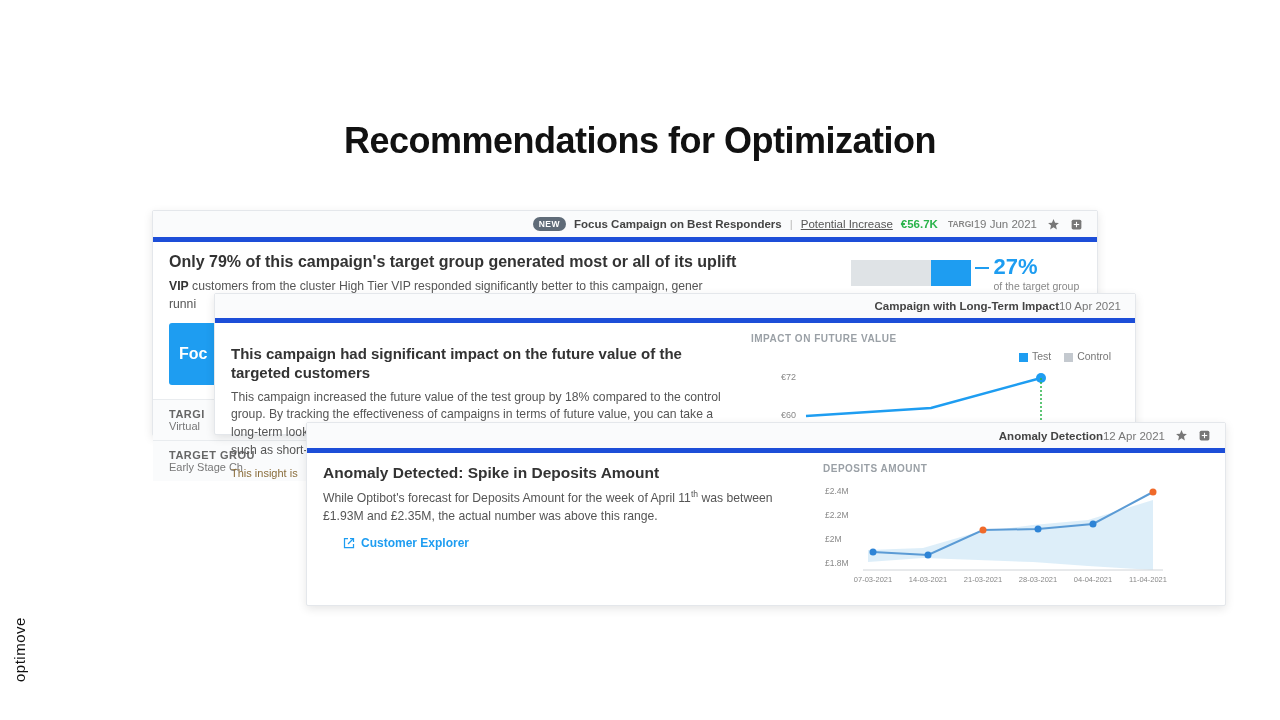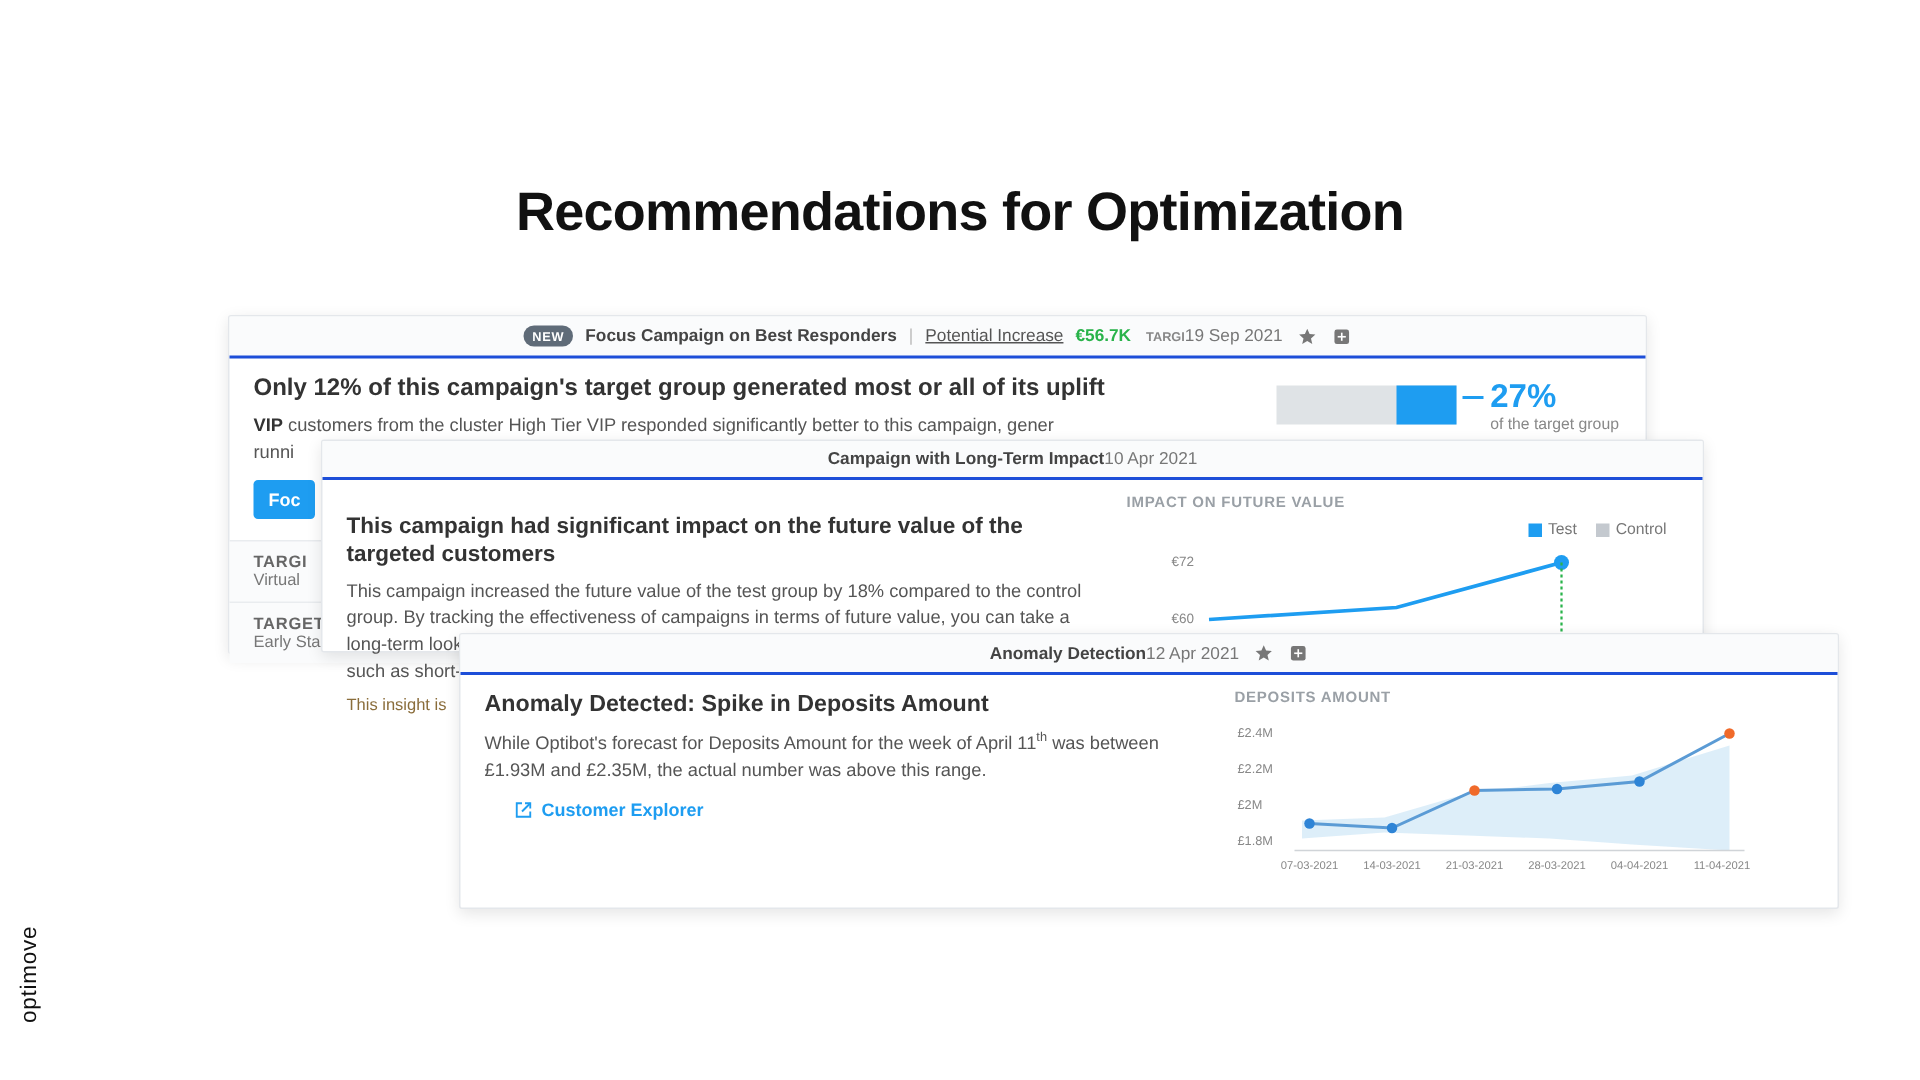--- a/index.html
+++ b/index.html
@@ -20,23 +20,23 @@
     transform: rotate(-90deg); transform-origin: left bottom;
     font-size: 15px; font-weight: 500; color: #111; letter-spacing: 0.5px;
   }
   .card {
     position: absolute; background: #fff;
     border: 1px solid #e4e7eb;
     box-shadow: 0 3px 10px rgba(0,0,0,0.10);
     border-radius: 2px;
   }
   .card-header {
-    display: flex; align-items: center; justify-content: center;
+    display: flex; align-items: center; justify-content: flex-end;
     padding: 6px 14px;
-    border-bottom: 2px solid #1d4ed8;
+    border-bottom: 5px solid #1d4ed8;
     background: #fafbfc;
     font-size: 11.5px; color: #555;
   }
   .header-left { display: flex; align-items: center; gap: 8px; flex-wrap: wrap; }
   .header-right { display: flex; align-items: center; gap: 10px; color: #777; }
   .badge-new {
     background: #5f6b78; color: #fff; font-size: 8.5px; font-weight: 700;
     padding: 2px 6px; border-radius: 8px; letter-spacing: 0.5px;
   }
   .head-strong { font-weight: 700; color: #444; }
@@ -45,22 +45,22 @@
   .badge-beta { font-size: 8.5px; color: #888; font-weight: 700; padding-left:2px;}
   .card-body { padding: 10px 16px 14px; display: flex; gap: 20px; }
   .body-left { flex: 1 1 auto; }
   .body-right { flex: 0 0 auto; }
   .headline { font-size: 16px; font-weight: 700; color: #333; margin-bottom: 6px; line-height: 1.25; }
   .para { font-size: 12.2px; color: #555; line-height: 1.45; }
   .para strong { color: #333; font-weight: 700; }
   .insight-note { font-size: 11px; color: #8a6d3b; margin-top: 8px; }
   .btn-primary {
     display: inline-block; margin-top: 10px;
-    background: #1e9df1; color: #fff; font-size: 12px; font-weight: 600;
-    padding: 6px 10px; border-radius: 3px; border: none;
+    background: #1e9df1; color: #fff; font-size: 16px; font-weight: 600;
+    padding: 22px 10px; border-radius: 3px; border: none;
   }
   .footer-row {
     border-top: 1px solid #e9ecef; padding: 8px 16px;
     font-size: 11px; color: #777; background: #fafbfc;
   }
   .footer-label { font-weight: 700; color: #666; letter-spacing: 0.5px; }
   .footer-val { color: #777; }
 
   
   .bar-viz { width: 230px; padding-top: 2px;}
@@ -103,39 +103,39 @@
   <div class="card-header">
     <div class="header-left">
       <span class="badge-new">NEW</span>
       <span class="head-strong">Focus Campaign on Best Responders</span>
       <span class="pipe">|</span>
       <span class="underline">Potential Increase</span>
       <span class="potential-green">€56.7K</span>
       <span class="badge-beta">TARGI</span>
     </div>
     <div class="header-right">
-      <span>19 Sep 2021</span>
+      <span>19 Jun 2021</span>
       <span class="star-icon">
         <svg class="icon-svg" viewBox="0 0 24 24" fill="currentColor">
             <path d="M12 17.3l-6.2 3.7 1.6-7L2 9.3l7.1-.6L12 2l2.9 6.7 7.1.6-5.4 4.7 1.6 7z"></path>
           </svg>
       </span>
       <span class="plus-icon">
         <svg class="icon-svg" viewBox="0 0 24 24" fill="currentColor">
             <rect x="3" y="3" width="18" height="18" rx="3"></rect>
             <rect x="11" y="7" width="2" height="10" fill="#fff"></rect>
             <rect x="7" y="11" width="10" height="2" fill="#fff"></rect>
           </svg>
       </span>
     </div>
   </div>
 
   <div class="card-body">
     <div class="body-left">
-      <div class="headline">Only 12% of this campaign's target group generated most or all of its uplift</div>
+      <div class="headline">Only 79% of this campaign's target group generated most or all of its uplift</div>
       <p class="para">
         <strong>VIP</strong><span> customers from the cluster High Tier VIP responded significantly better to this campaign, gener</span><br>
         <span>runni</span>
       </p>
       <button class="btn-primary">Foc</button>
     </div>
     <div class="body-right bar-viz">
       <span class="bar-track">
         <span class="bar-fill"></span>
       </span>

